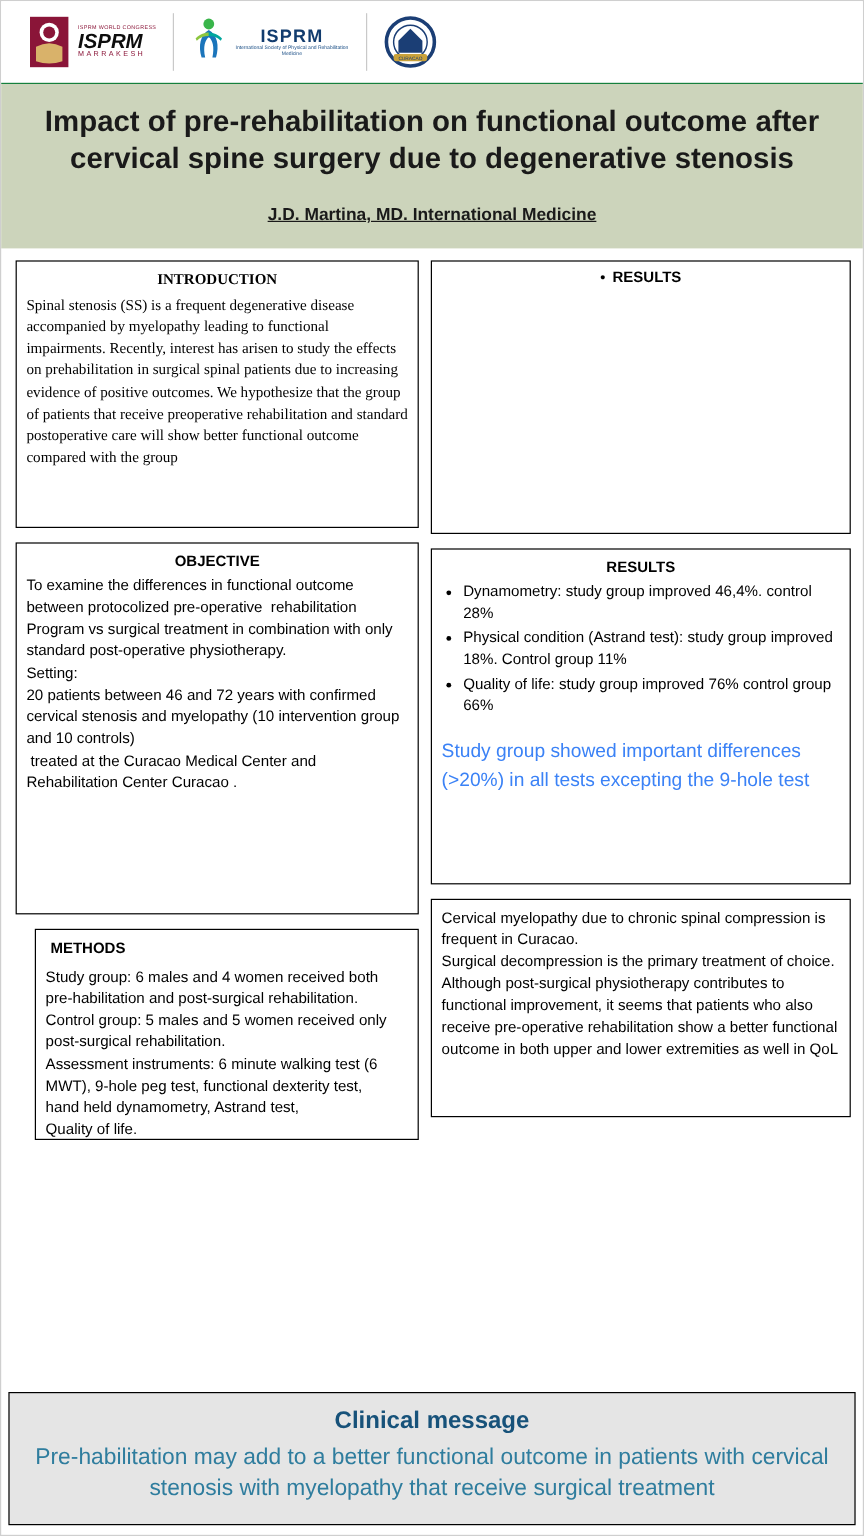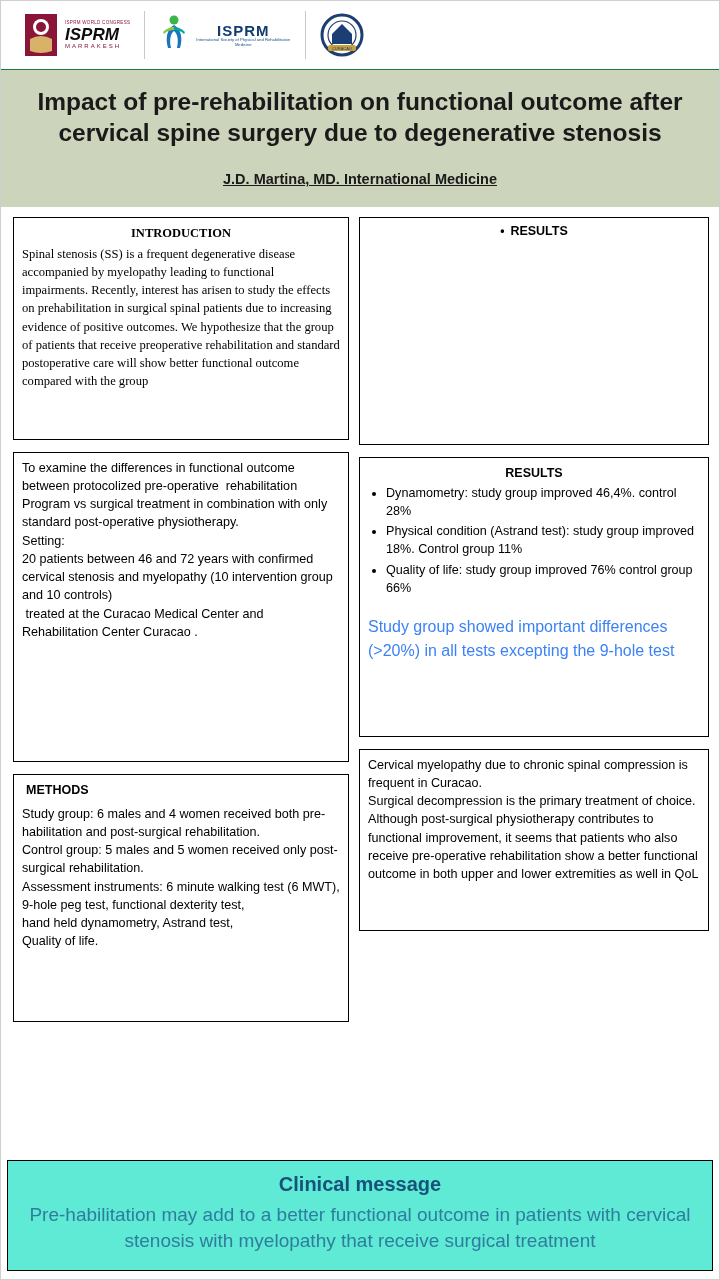--- a/index.html
+++ b/index.html
@@ -160,21 +160,21 @@
     line-height: 1.5;
     margin-top: 18px;
   }
   .pre {
     white-space: pre-wrap;
   }
 
   
   #intro-box { height: 223px; font-family: Liberation Serif, serif; }
   #objective-box { height: 310px; }
-  #methods-box { height: 248px; }
+  #methods-box { height: 176px; margin-left: 16px; }
   #results1-box { height: 228px; }
   #results2-box { height: 280px; }
   #conclusion-box { height: 182px; }
 
   .bullet-title-row {
     display: flex;
     align-items: baseline;
     justify-content: center;
     gap: 6px;
     font-size: 12.5px;
@@ -184,21 +184,21 @@
     font-size: 12px;
   }
 
   
   .clinical {
     position: absolute;
     left: 6px;
     right: 6px;
     bottom: 8px;
     border: 1px solid #000000;
-    background: #5eead4;
+    background: #e5e5e5;
     text-align: center;
     padding: 12px 18px 16px 18px;
     box-sizing: border-box;
   }
   .clinical-title {
     color: #17527a;
     font-size: 20px;
     font-weight: bold;
     margin-bottom: 6px;
   }
@@ -268,20 +268,21 @@
   <div class="body-wrap">
 
     <div class="col-left">
 
       <div class="box" id="intro-box">
         <div class="box-title">INTRODUCTION</div>
         <p class="pre">Spinal stenosis (SS) is a frequent degenerative disease accompanied by myelopathy leading to functional impairments. Recently, interest has arisen to study the effects on prehabilitation in surgical spinal patients due to increasing evidence of positive outcomes. We hypothesize that the group of patients that receive preoperative rehabilitation and standard postoperative care will show better functional outcome compared with the group</p>
       </div>
 
       <div class="box" id="objective-box">
+        <div class="box-title">OBJECTIVE</div>
         <p class="pre">To examine the differences in functional outcome between protocolized pre-operative  rehabilitation Program vs surgical treatment in combination with only standard post-operative physiotherapy.
 Setting:
 20 patients between 46 and 72 years with confirmed cervical stenosis and myelopathy (10 intervention group and 10 controls)
  treated at the Curacao Medical Center and Rehabilitation Center Curacao .</p>
       </div>
 
       <div class="box" id="methods-box">
         <div class="box-title" style="text-align:left;margin-left:4px;">METHODS</div>
         <p class="pre" style="margin-top:8px;">Study group: 6 males and 4 women received both pre-habilitation and post-surgical rehabilitation.
 Control group: 5 males and 5 women received only post-surgical rehabilitation.

